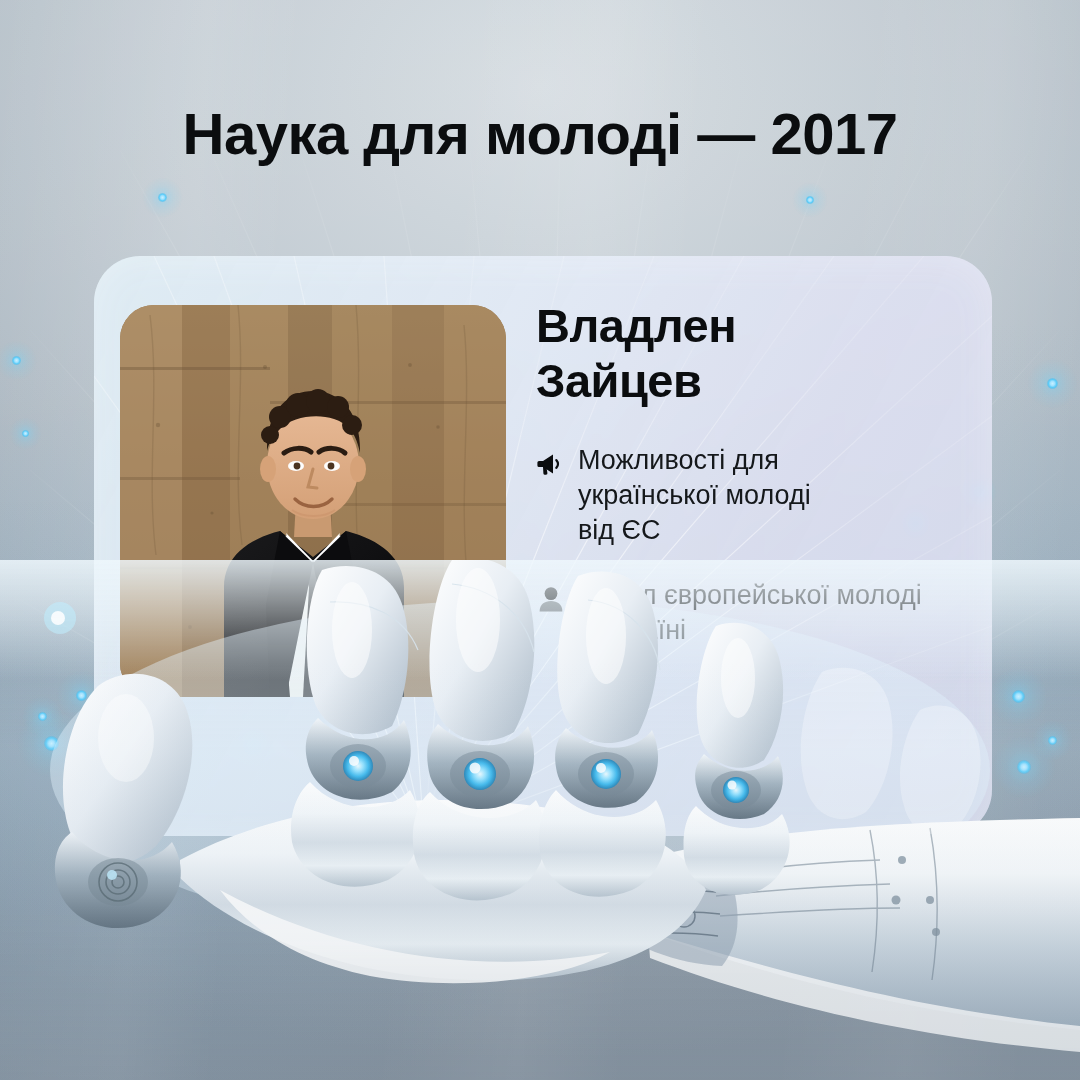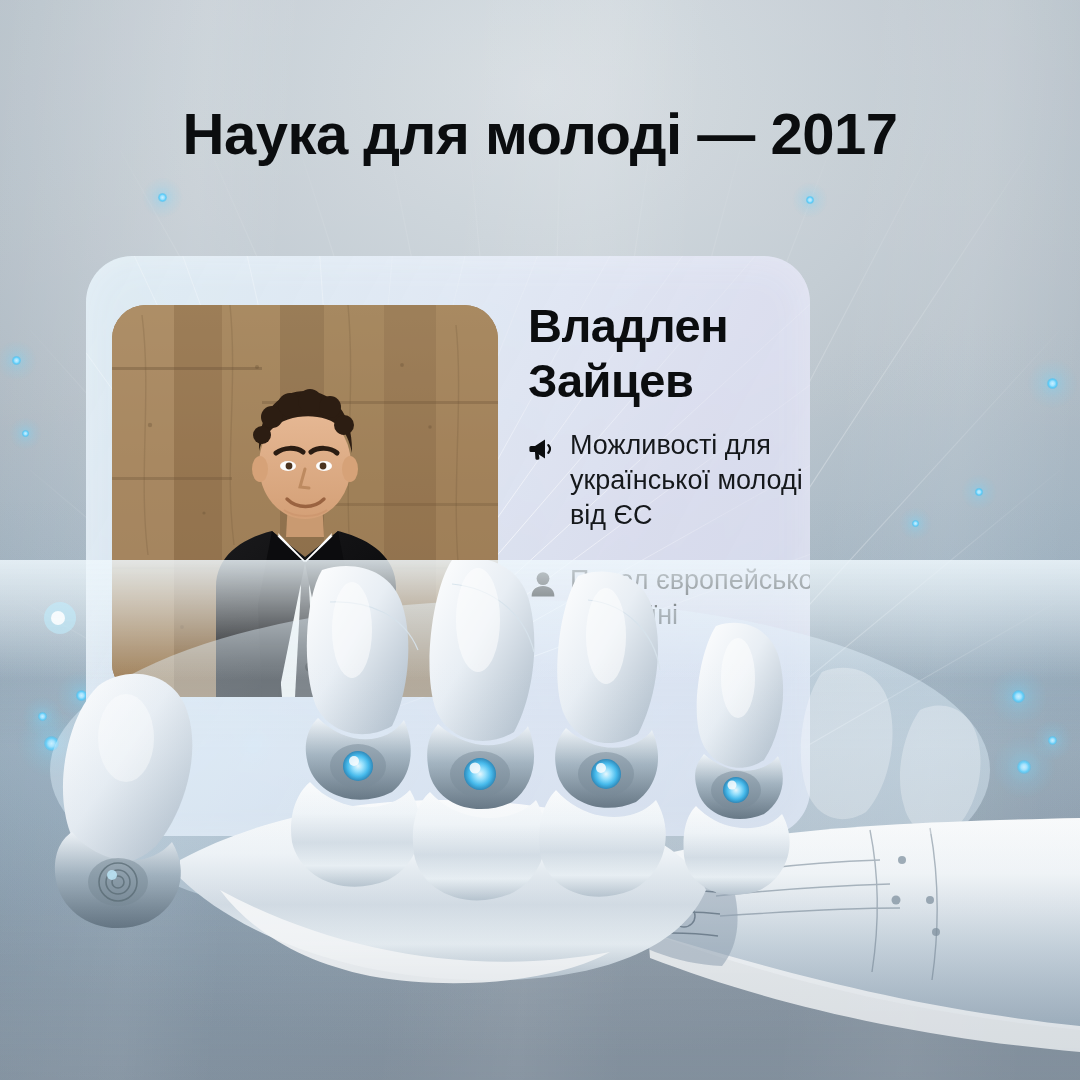--- a/index.html
+++ b/index.html
@@ -66,22 +66,22 @@
     font-size:58px;
     font-weight:800;
     letter-spacing:-0.5px;
     color:#0b0d0f;
     white-space:nowrap;
   }
 
   
   .card{
     position:absolute;
-    left:86px; top:256px;
-    width:724px; height:580px;
+    left:94px; top:256px;
+    width:898px; height:580px;
     border-radius:46px;
     background:linear-gradient(118deg,
         rgba(224,238,246,0.90) 0%,
         rgba(228,236,248,0.86) 38%,
         rgba(224,226,244,0.84) 68%,
         rgba(222,224,243,0.82) 100%);
     backdrop-filter:blur(6px);
     box-shadow:0 2px 40px rgba(255,255,255,0.25) inset;
     overflow:hidden;
   }
@@ -109,21 +109,21 @@
     font-weight:800;
     line-height:1.18;
     letter-spacing:-0.5px;
     color:#0b0d0f;
     white-space:pre-line;
   }
   .fact{
     display:flex;
     align-items:flex-start;
     gap:12px;
-    margin-top:19px;
+    margin-top:34px;
   }
   .fact .ico{
     flex:0 0 auto;
     width:30px; height:30px;
     margin-top:6px;
     display:flex; align-items:center; justify-content:center;
   }
   .fact .ico svg{ display:block; }
   .fact .txt{
     font-size:27px;

